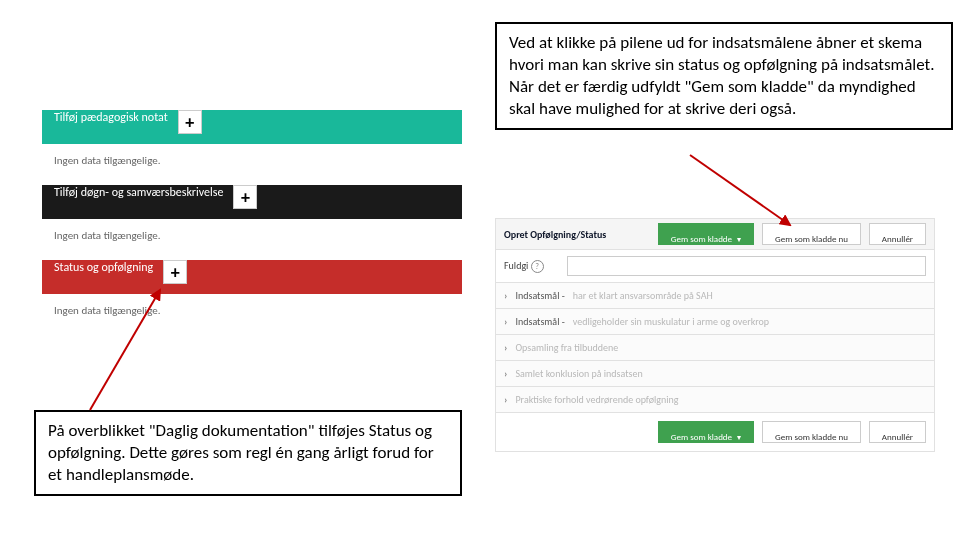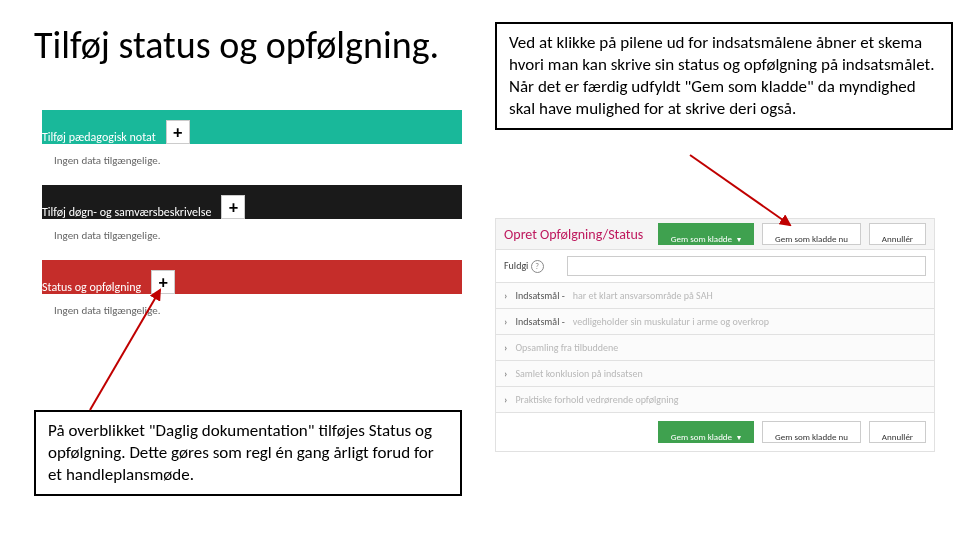--- a/index.html
+++ b/index.html
@@ -1,48 +1,47 @@
 <!DOCTYPE html>
 <html><head>
 <meta charset="utf-8">
 <style>
 html,body{margin:0;padding:0;width:960px;height:540px;background:#fff;font-family:Calibri,Arial,sans-serif;color:#000;overflow:hidden}
 .slide{position:relative;width:960px;height:540px}
 .title{position:absolute;left:34px;top:22px;font-size:38px}
 .info-top{position:absolute;left:495px;top:22px;width:430px;border:2px solid #000;padding:8px 12px;font-size:17px;line-height:1.3}
 .info-bottom{position:absolute;left:34px;top:410px;width:400px;border:2px solid #000;padding:8px 12px;font-size:17px;line-height:1.3}
 .left-panel{position:absolute;left:42px;top:110px;width:420px}
-.bar{height:34px;display:flex;align-items:flex-end;color:#fff;font-size:12px;gap:10px}
+.bar{height:34px;display:flex;align-items:flex-start;color:#fff;font-size:12px;padding-left:12px;gap:10px}
 .bar.teal{background:#19b89a}
 .bar.black{background:#1a1a1a}
 .bar.red{background:#c52d2a}
 .plus{width:22px;height:22px;background:#fff;color:#000;display:flex;align-items:center;justify-content:center;font-size:18px;font-weight:bold;border:1px solid #ccc}
 .no-data{font-size:11px;color:#666;padding:10px 0 18px 12px;}
 .right-panel{position:absolute;left:495px;top:218px;width:440px;font-size:10px;color:#333}
 .form-header{height:30px;background:#f5f5f5;display:flex;align-items:center;padding:0 8px;gap:8px;border:1px solid #e1e1e1}
-.form-header .ttl{font-weight:normal;font-size:14px;color:#be185d;flex:1}
+.form-header .ttl{font-weight:bold;font-size:10px;color:#0f172a;flex:1}
 .btn{height:20px;padding:0 12px;display:flex;align-items:flex-end;font-size:9px;border:1px solid #ccc;background:#fff;color:#333;cursor:pointer}
 .btn-green{background:#3fa14f;color:#fff;border-color:#3fa14f}
 .btn-green .caret{margin-left:5px;font-size:8px}
 .field-row{display:flex;align-items:center;padding:6px 8px;border:1px solid #e1e1e1;border-top:none;background:#fff;gap:8px}
 .field-row .lbl{font-size:10px;color:#444;min-width:55px}
 .field-row .star{color:#c00}
 .field-row .q{display:inline-block;width:11px;height:11px;border:1px solid #888;border-radius:50%;font-size:8px;text-align:center;line-height:11px;color:#888}
 .field-row .inp{flex:1;height:18px;border:1px solid #ccc;background:#fff;padding:0 4px;font-size:9px;color:#888}
 .acc-row{display:flex;align-items:center;padding:6px 8px;border:1px solid #e1e1e1;border-top:none;background:#fbfbfb;gap:8px;color:#555}
 .acc-row .chev{font-weight:bold;color:#888}
 .acc-row .blur{color:#b8b8b8;filter:blur(0.4px)}
 .footer-bar{display:flex;justify-content:flex-end;align-items:center;gap:8px;padding:8px;border:1px solid #e1e1e1;border-top:none;background:#fff}
 svg.arrow{position:absolute;pointer-events:none}
 </style>
 </head>
 <body>
 <div class="slide">
 
-<div class="title">Tilføj status og opfølgning.</div>
 
 <div class="info-top">Ved at klikke på pilene ud for indsatsmålene åbner et skema hvori man kan skrive sin status og opfølgning på indsatsmålet. Når det er færdig udfyldt "Gem som kladde" da myndighed skal have mulighed for at skrive deri også.</div>
 
 <div class="left-panel">
   <div class="bar teal">
     <span>Tilføj pædagogisk notat</span>
     <div class="plus">+</div>
   </div>
   <div class="no-data">Ingen data tilgængelige.</div>
 

